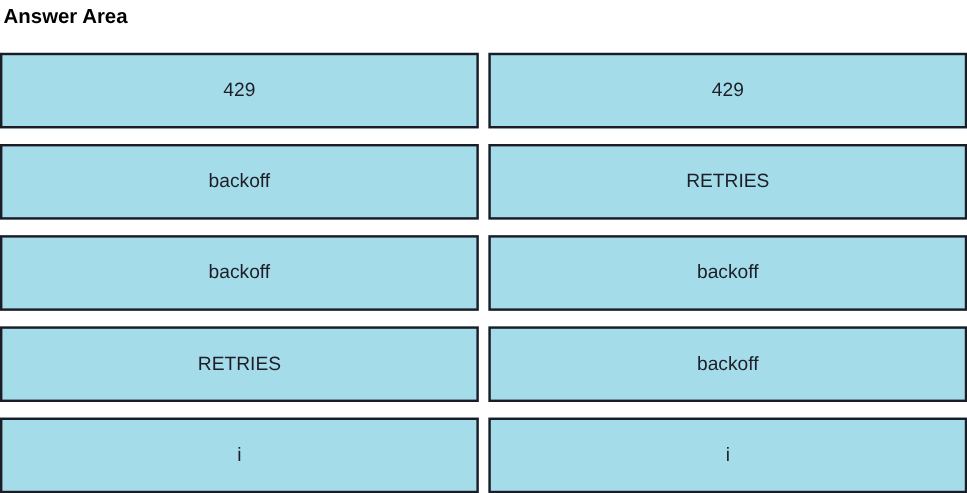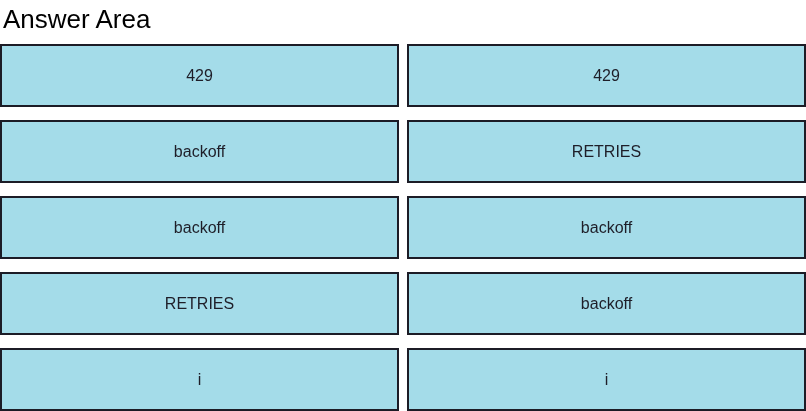--- a/index.html
+++ b/index.html
@@ -19,22 +19,22 @@
   }
   .page {
     position: relative;
     width: 806px;
     height: 411px;
   }
   .page-title {
     position: absolute;
     top: 4px;
     left: 3px;
-    font-size: 26px;
-    font-weight: normal;
+    font-size: 17px;
+    font-weight: bold;
     color: var(--title-text);
     letter-spacing: 0px;
   }
   .answer-grid {
     position: absolute;
     top: 44px;
     left: 0;
     width: 738px;
     display: grid;
     grid-template-columns: 399px 399px;

